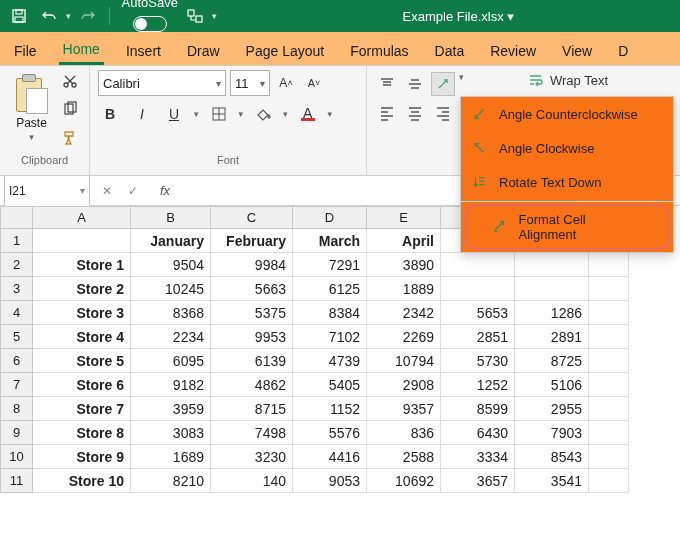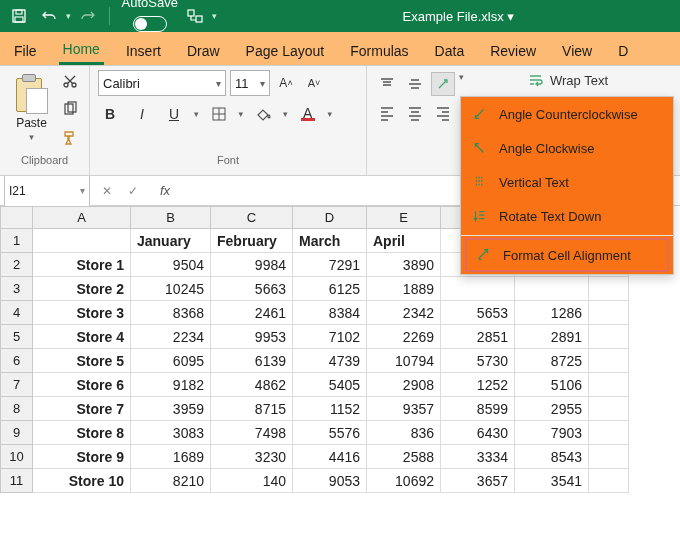--- a/index.html
+++ b/index.html
@@ -39,39 +39,39 @@
   .font-name{width:128px;}
   .font-size{width:40px;}
   .icon-btn{width:24px;height:24px;display:flex;align-items:center;justify-content:center;font-size:14px;color:#333;}
   .underline-red{border-bottom:3px solid #d13438;line-height:10px;display:inline-block;width:14px;text-align:center;}
   .align-main{display:flex;flex-direction:column;gap:6px;height:82px; padding-top:2px; width:104px;}
   .align-row{display:flex;gap:4px;}
   .orient-btn{background:#e3e3e3;border:1px solid #bdbdbd;}
   
   .dropdown {position:absolute; top:30px; left:460px; width:214px; background:#f97316; border:1px solid #c8c8c8; box-shadow:0 4px 10px rgba(0,0,0,0.18); z-index:20; font-size:13px;}
   .dd-item{display:flex;align-items:center;gap:10px;padding:8px 10px;}
-  .dd-item.highlight{border:2px solid #e26b5d;border-radius:2px;margin:2px 4px;padding:6px 8px;}
+  .dd-item.highlight{border:2px solid #e26b5d;border-radius:12px;margin:2px 4px;padding:6px 24px;}
   .dd-sep{height:1px;background:#e2e2e2;margin:2px 0;}
   .dd-icon{width:18px;height:18px;display:flex;align-items:center;justify-content:center;}
   
   .fxbar{height:30px;border-bottom:1px solid #d0d0d0;display:flex;align-items:center;}
   .namebox{width:86px;border:1px solid #c4c4c4;height:36px;margin:0 4px;background:#fff;display:flex;align-items:center;padding:0 4px;font-size:12px;}
   .namebox .caret{margin-left:auto;color:#888;font-size:10px;}
   .fx-btn{width:26px;height:22px;display:flex;align-items:center;justify-content:center;color:#888;font-size:12px;}
   .fx-label{font-style:italic;font-size:13px;color:#555;padding:0 4px;margin-left:10px;}
   .fx-input{flex:1;height:22px;border:none;}
   
   .grid{display:flex;}
   .grid table{border-collapse:collapse;table-layout:fixed;}
   .corner{width:32px;height:22px;background:#f0f0f0;border:1px solid #c9c9c9;}
   th.colhead{background:#f0f0f0;border:1px solid #c9c9c9;font-weight:400;font-size:13px;height:22px;text-align:center;}
   th.rowhead{background:#f0f0f0;border:1px solid #c9c9c9;font-weight:400;font-size:13px;text-align:center;width:32px;}
   td.cell{border:1px solid #dcdcdc;height:24px;font-size:14px;padding:0 6px;text-align:right;}
   td.cell.lbl{text-align:right;font-weight:700;}
-  td.cell.hdr{text-align:left;font-weight:700;}
+  td.cell.hdr{text-align:right;font-weight:700;}
   .colA{width:98px;} .colB{width:80px;} .colC{width:82px;} .colD{width:74px;} .colE{width:74px;} .colF{width:74px;} .colG{width:74px;} .colH{width:40px;}
 </style>
 </head>
 <body>
 
 <div class="titlebar">
   <div class="tb-btn">
     <svg width="16" height="16" viewBox="0 0 16 16">
         <rect x="2" y="2" width="12" height="12" stroke-width="1.3"></rect>
         <rect x="5" y="2" width="6" height="4" stroke-width="1.1"></rect>
@@ -259,28 +259,20 @@
         <span class="dd-icon">
           <svg width="16" height="16" viewBox="0 0 18 18" stroke="#2f8f5d" fill="none" stroke-width="1.4">
             <path d="M3 4 L13 14 M4 8 L4 4 L8 4"></path>
           </svg>
         </span>
         <span>Angle Clockwise</span>
       </div>
       <div class="dd-item">
         <span class="dd-icon">
           <svg width="16" height="16" viewBox="0 0 18 18" stroke="#2f8f5d" fill="none" stroke-width="1.4">
-            <path d="M8 3 V15 M5 3 V15 M11 3 V15" stroke-dasharray="2 2"></path>
-          </svg>
-        </span>
-        <span>Vertical Text</span>
-      </div>
-      <div class="dd-item">
-        <span class="dd-icon">
-          <svg width="16" height="16" viewBox="0 0 18 18" stroke="#2f8f5d" fill="none" stroke-width="1.4">
             <path d="M4 4 V14 M2 11 L4 14 L6 11 M8 4 H14 M8 8 H14 M8 12 H14"></path>
           </svg>
         </span>
         <span>Rotate Text Down</span>
       </div>
       <div class="dd-sep"></div>
       <div class="dd-item highlight">
         <span class="dd-icon">
           <svg width="16" height="16" viewBox="0 0 18 18" stroke="#2f8f5d" fill="none" stroke-width="1.4">
             <path d="M3 13 L12 4 M9 3 L13 3 L13 7 M3 14 H6"></path>
@@ -346,21 +338,21 @@
           <td class="cell">6125</td>
           <td class="cell">1889</td>
           <td class="cell"></td>
           <td class="cell"></td>
           <td class="cell"></td>
         </tr>
         <tr>
           <th class="rowhead">4</th>
           <td class="cell lbl">Store 3</td>
           <td class="cell">8368</td>
-          <td class="cell">2461</td>
+          <td class="cell">5375</td>
           <td class="cell">8384</td>
           <td class="cell">2342</td>
           <td class="cell">5653</td>
           <td class="cell">1286</td>
           <td class="cell"></td>
         </tr>
         <tr>
           <th class="rowhead">5</th>
           <td class="cell lbl">Store 4</td>
           <td class="cell">2234</td>

